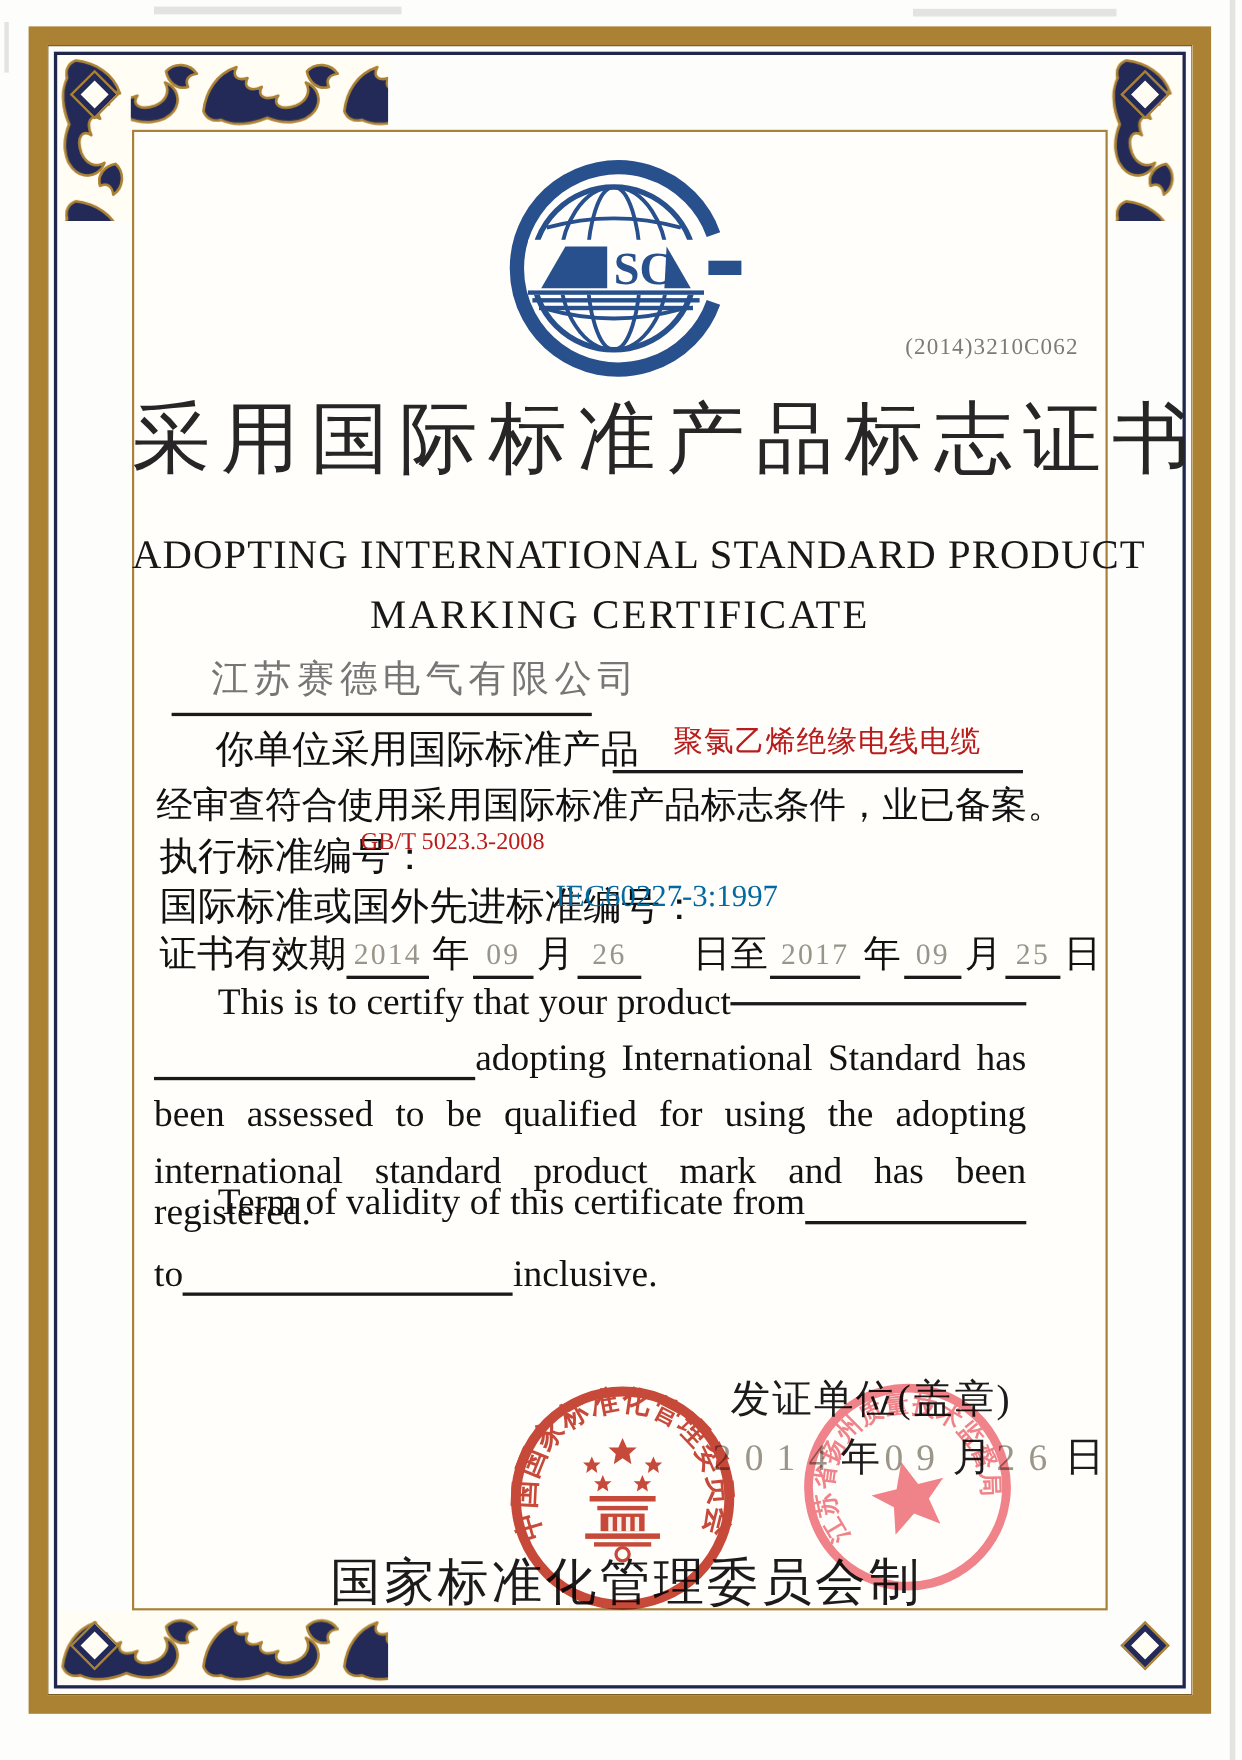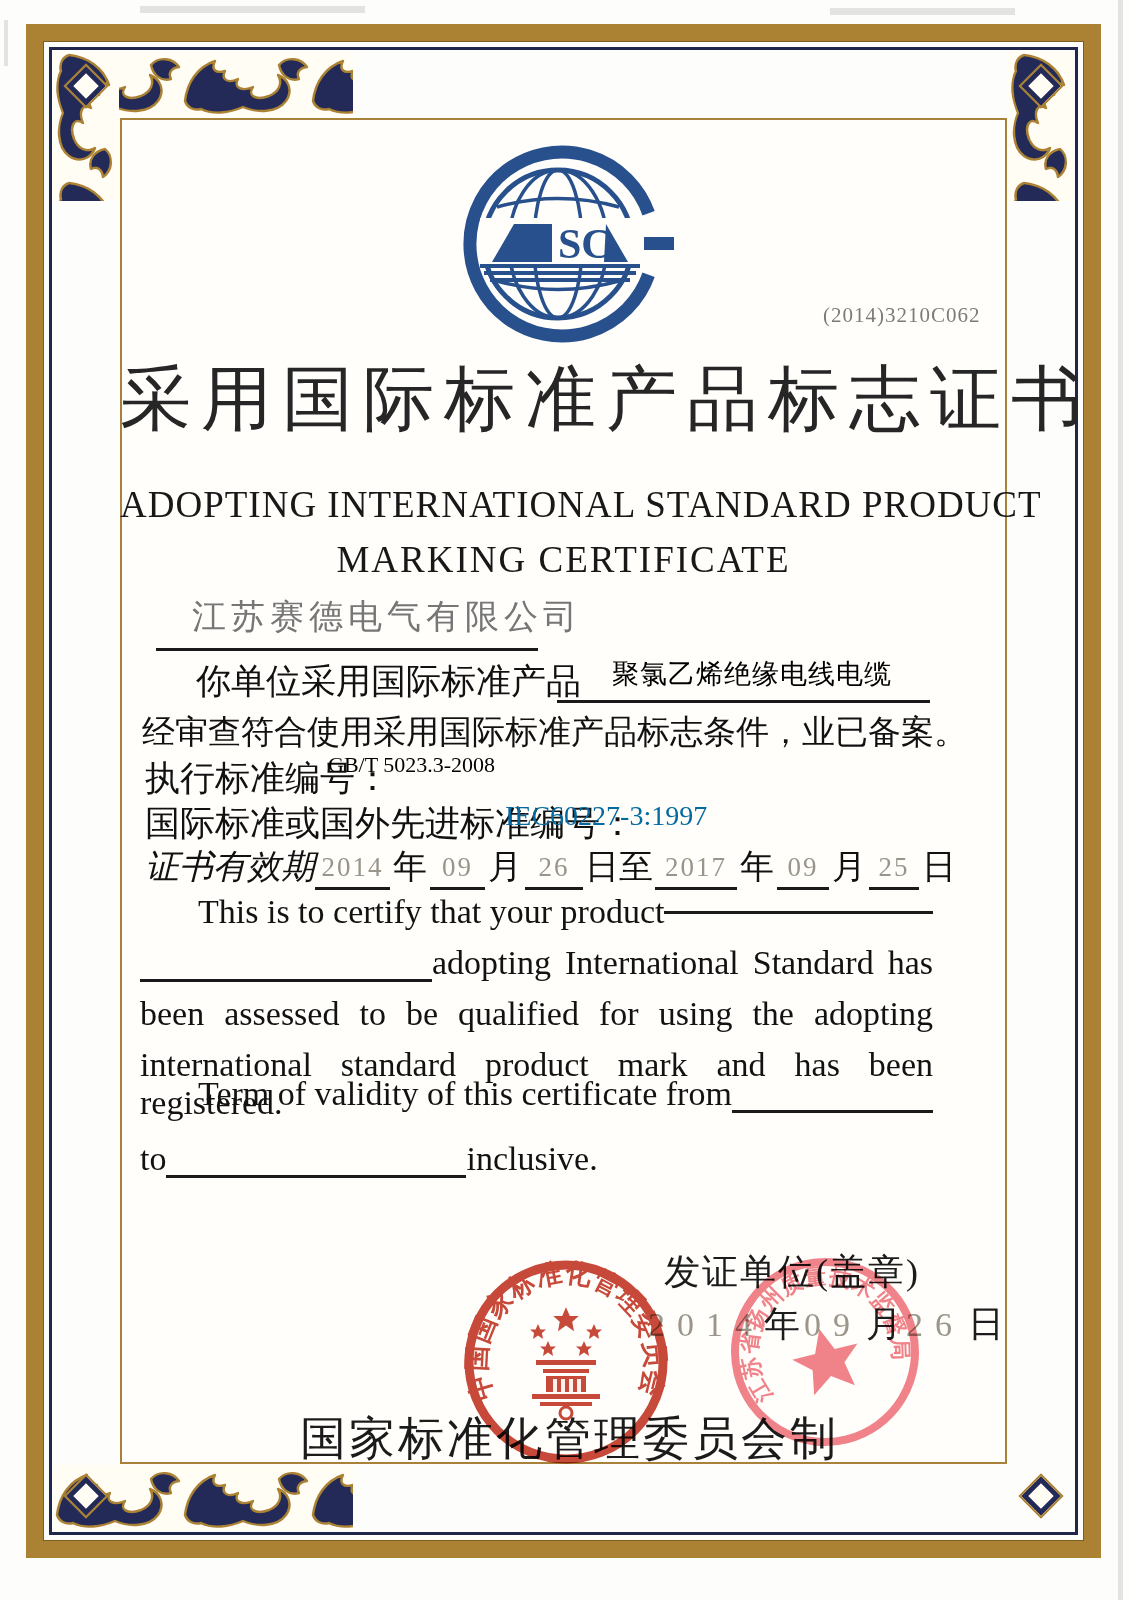--- a/index.html
+++ b/index.html
@@ -25,21 +25,21 @@
                   border:5px solid #232a58;outline:2px solid #ab8234;transform:rotate(45deg);}
 
   
   .cert-no{font-size:21px;color:#7d7b74;letter-spacing:1px;}
   .title-zh{left:120px;right:122px;top:352px;text-align:center;font-size:71px;font-weight:400;
             letter-spacing:10px;color:#262626;white-space:nowrap;}
   .title-en{left:120px;right:122px;text-align:center;font-size:37px;color:#181818;white-space:nowrap;}
   .company{font-size:34px;color:#767676;letter-spacing:5px;}
   .rule{position:absolute;height:3px;background:#1a1a1a;}
   .zh-body{font-size:35px;color:#111;}
-  .fill-gray{color:#000000;}
+  .fill-gray{color:#b91c1c;}
   .row{display:flex;align-items:flex-end;}
   .blank{border-bottom:3px solid #1a1a1a;position:relative;}
   .blank .val{position:absolute;left:0;right:0;bottom:4px;text-align:center;
               font-size:27px;color:#9a958b;letter-spacing:2px;white-space:nowrap;}
   .en-body{font-size:34px;color:#121212;}
   .just{text-align:justify;text-align-last:justify;}
   .issuer{font-size:36px;color:#1b1b1b;letter-spacing:2px;}
   .date-row{display:flex;align-items:baseline;font-size:36px;}
   .date-num{color:#9c968a;letter-spacing:12px;font-size:34px;}
   .footer-made{font-size:46px;letter-spacing:3px;color:#1b1b1b;white-space:nowrap;}
@@ -132,33 +132,33 @@
   <div class="abs fill-gray" style="left:612px;top:656px;font-size:27px;letter-spacing:1px;">聚氯乙烯绝缘电线电缆</div>
 
   <div class="abs zh-body" style="left:142px;top:710px;font-size:33px;letter-spacing:0px;white-space:nowrap;">经审查符合使用采用国际标准产品标志条件，业已备案。</div>
 
   <div class="abs zh-body" style="left:145px;top:755px;">执行标准编号：</div>
   <div class="abs fill-gray" style="left:328px;top:752px;font-size:22px;">GB/T  5023.3-2008</div>
   <div class="abs zh-body" style="left:145px;top:800px;">国际标准或国外先进标准编号：</div>
   <div class="abs" style="left:505px;top:800px;font-size:28px;color:#0369a1;">IEC60227-3:1997</div>
 
   <div class="abs row" style="left:145px;top:846px;height:44px;">
-    <span class="zh-body" style="font-size:34px;font-style:italic;">证书有效期</span>
+    <span class="zh-body" style="font-size:34px;">证书有效期</span>
     <span class="blank" style="width:75px;">
         <span class="val">2014</span>
       </span>
     <span class="zh-body" style="font-size:34px;padding:0 3px;">年</span>
     <span class="blank" style="width:55px;">
         <span class="val">09</span>
       </span>
     <span class="zh-body" style="font-size:34px;padding:0 3px;">月</span>
     <span class="blank" style="width:58px;">
         <span class="val">26</span>
       </span>
-    <span class="zh-body" style="font-size:34px;padding:0 2px;">日至</span>
+    <span class="zh-body" style="font-size:34px;padding:0 2px;margin-left:45px;">日至</span>
     <span class="blank" style="width:82px;">
         <span class="val">2017</span>
       </span>
     <span class="zh-body" style="font-size:34px;padding:0 3px;">年</span>
     <span class="blank" style="width:52px;">
         <span class="val">09</span>
       </span>
     <span class="zh-body" style="font-size:34px;padding:0 3px;">月</span>
     <span class="blank" style="width:50px;">
         <span class="val">25</span>

